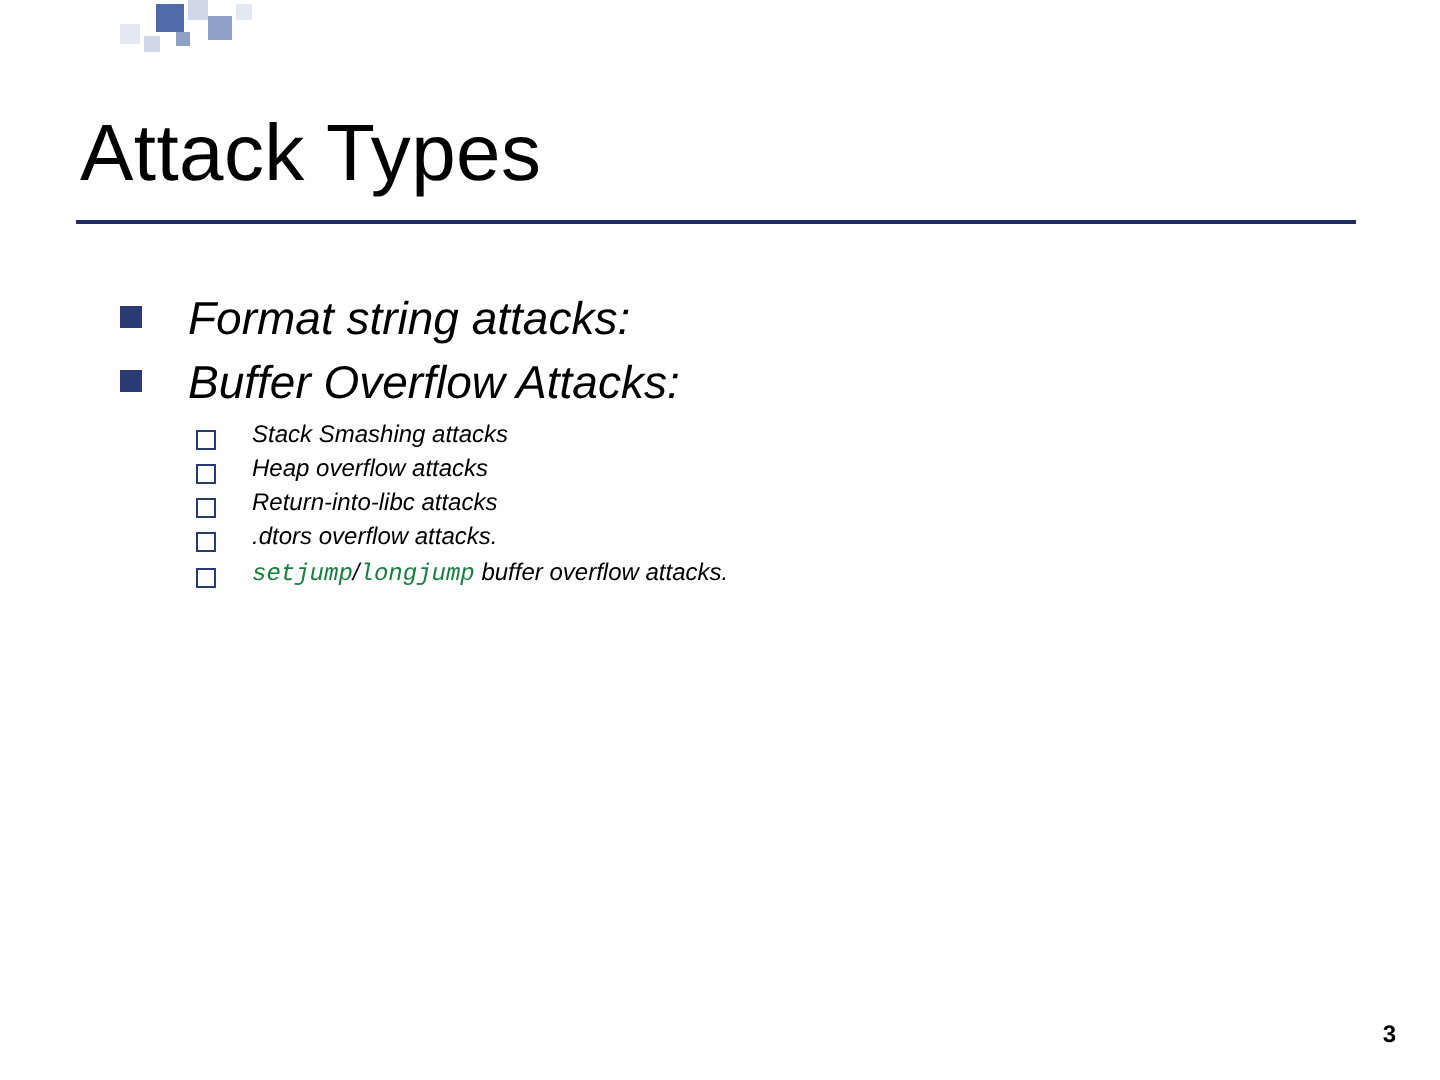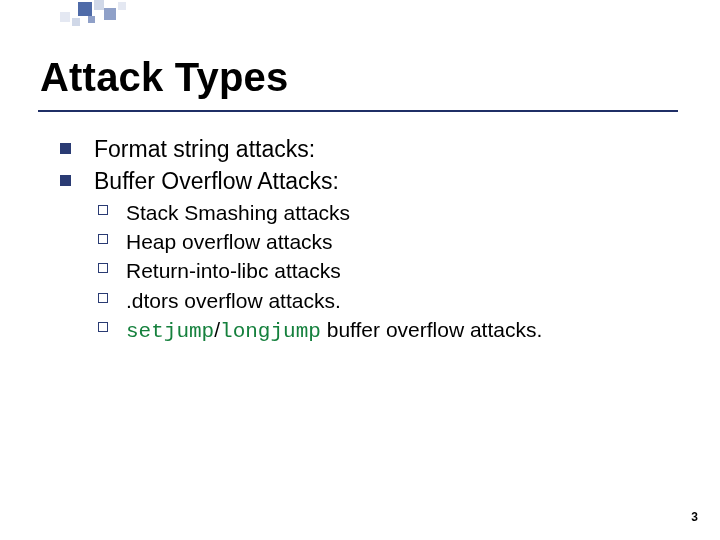--- a/index.html
+++ b/index.html
@@ -26,57 +26,58 @@
   }
   .deco .sq.dark { background: #4f6ba8; }
   .deco .sq.med  { background: #8fa0c8; }
   .deco .sq.lt   { background: #e4e8f2; }
 
   .title {
     position: absolute;
     left: 40px;
     top: 55px;
     font-size: 40px;
-    font-weight: bold;
+    font-weight: normal;
     letter-spacing: 0.2px;
   }
   .rule {
     position: absolute;
     left: 38px;
     top: 110px;
     width: 640px;
     height: 2px;
     background: #1f2f66;
   }
 
   .body {
     position: absolute;
     left: 60px;
-    top: 135px;
+    top: 145px;
     width: 620px;
     font-size: 23px;
     line-height: 1.3;
+    font-style: italic;
   }
   .li1 {
     position: relative;
     padding-left: 34px;
     margin-bottom: 2px;
   }
   .li1::before {
     content: "";
     position: absolute;
     left: 0;
     top: 8px;
     width: 11px;
     height: 11px;
     background: #2a3b73;
   }
   .sub {
     margin-left: 38px;
-    font-size: 21px;
+    font-size: 12px;
     line-height: 1.35;
   }
   .li2 {
     position: relative;
     padding-left: 28px;
     margin-bottom: 1px;
   }
   .li2::before {
     content: "";
     position: absolute;

